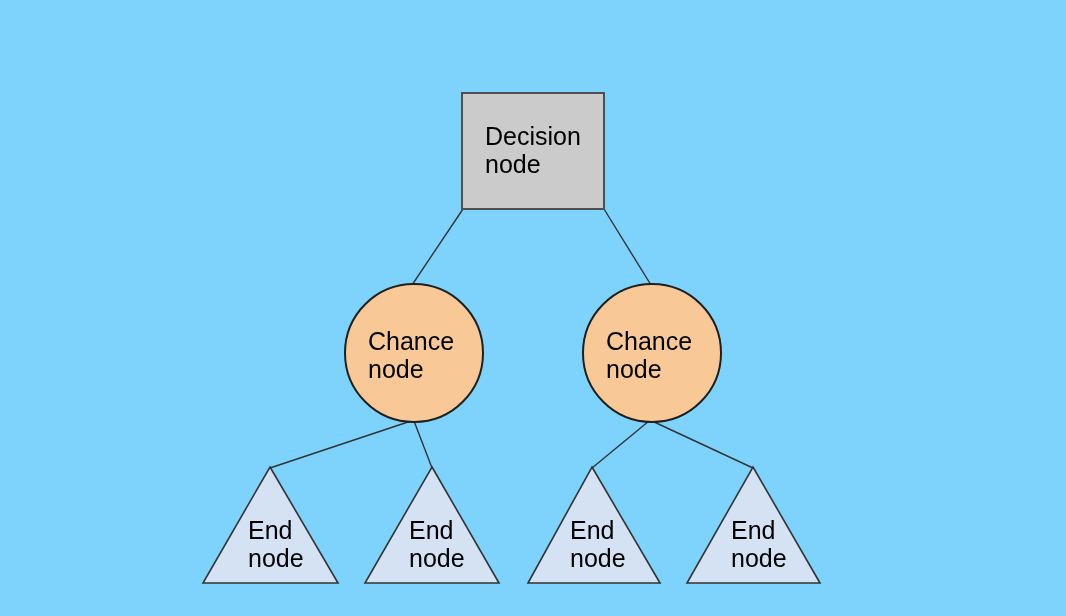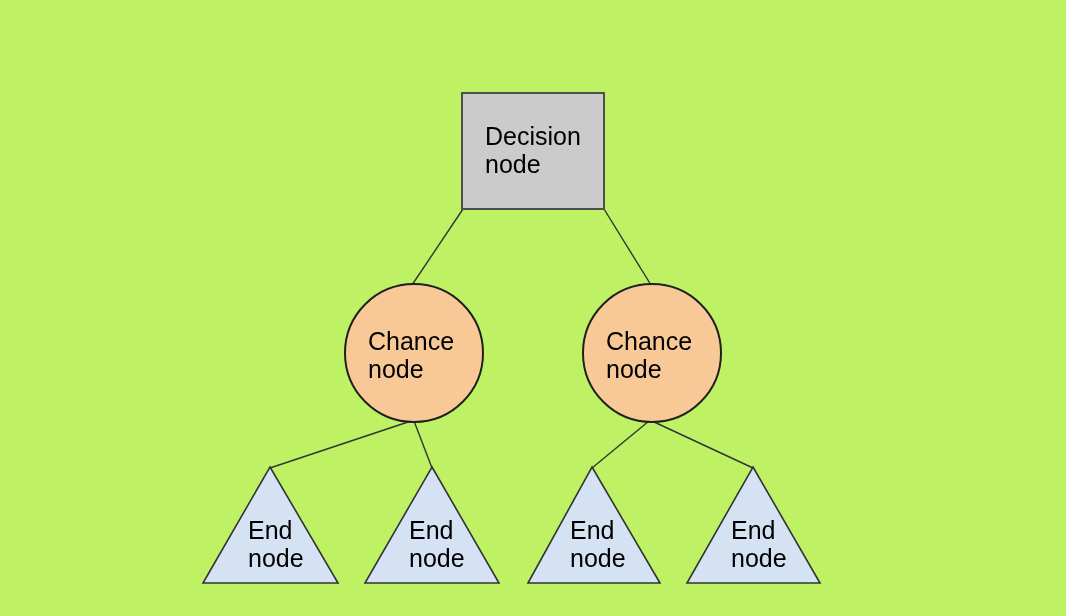--- a/index.html
+++ b/index.html
@@ -4,21 +4,21 @@
 <style>
   html, body {
     margin: 0;
     padding: 0;
     background: #ffffff;
   }
   .canvas {
     position: relative;
     width: 1066px;
     height: 616px;
-    background: #bef264;
+    background: #7dd3fc;
     overflow: hidden;
   }
   svg text {
     font-family: "Liberation Sans", sans-serif;
     font-size: 25px;
     fill: #000000;
   }
 </style>
 </head>
 <body>

